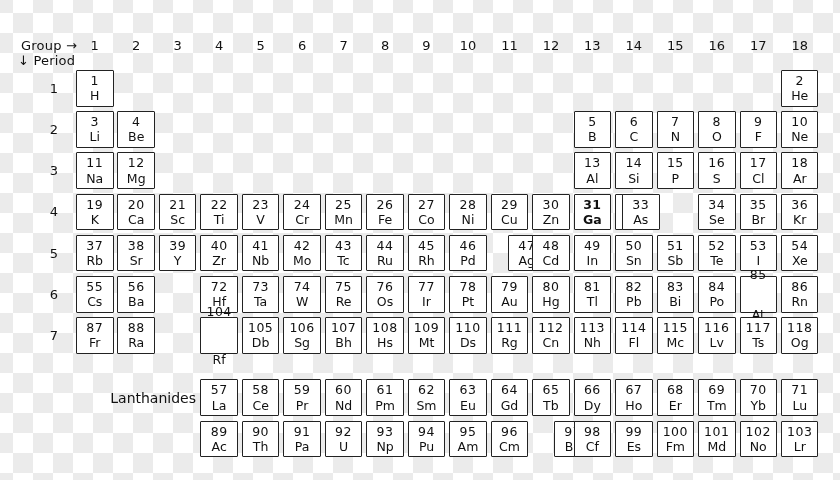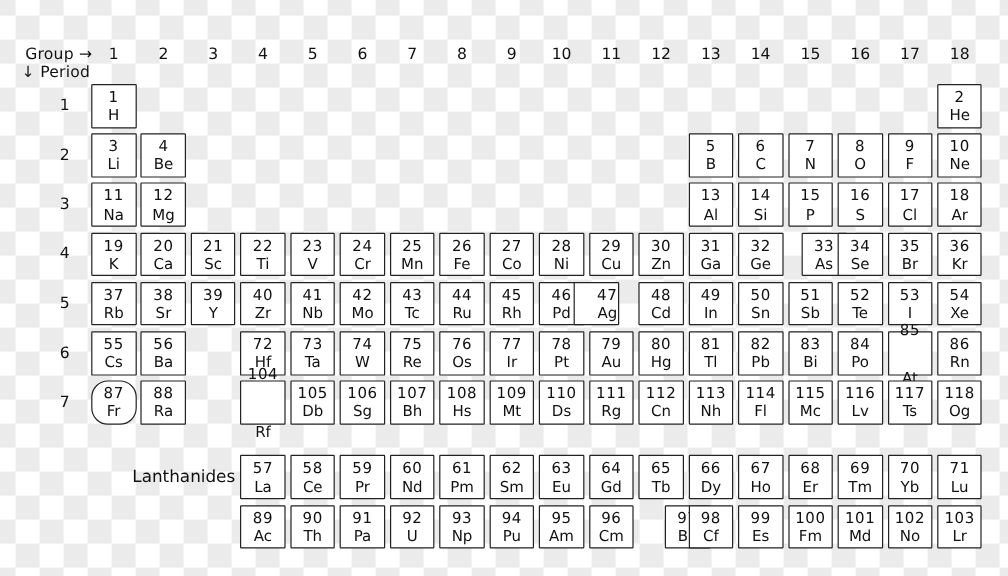--- a/index.html
+++ b/index.html
@@ -192,29 +192,29 @@
         <div class="sym">Ni</div>
       </div>
       <div class="cell" style="left: 490.7px; top: 193.6px;">
         <div class="num">29</div>
         <div class="sym">Cu</div>
       </div>
       <div class="cell" style="left: 532.17px; top: 193.6px;">
         <div class="num">30</div>
         <div class="sym">Zn</div>
       </div>
-      <div class="cell" style="left: 573.64px; top: 193.6px;">
+      <div class="cell" style="left: 573.64px; top: 193.6px; font-weight: bold;">
         <div class="num">31</div>
         <div class="sym">Ga</div>
       </div>
       <div class="cell" style="left: 615.11px; top: 193.6px;">
         <div class="num">32</div>
         <div class="sym">Ge</div>
       </div>
-      <div class="cell" style="left: 668px; top: 193.6px;">
+      <div class="cell" style="left: 622px; top: 193.6px;">
         <div class="num">33</div>
         <div class="sym">As</div>
       </div>
       <div class="cell" style="left: 698.05px; top: 193.6px;">
         <div class="num">34</div>
         <div class="sym">Se</div>
       </div>
       <div class="cell" style="left: 739.52px; top: 193.6px;">
         <div class="num">35</div>
         <div class="sym">Br</div>
@@ -256,21 +256,21 @@
         <div class="sym">Ru</div>
       </div>
       <div class="cell" style="left: 407.76px; top: 234.8px;">
         <div class="num">45</div>
         <div class="sym">Rh</div>
       </div>
       <div class="cell" style="left: 449.23px; top: 234.8px;">
         <div class="num">46</div>
         <div class="sym">Pd</div>
       </div>
-      <div class="cell" style="left: 478px; top: 234.8px; align-items: flex-end;">
+      <div class="cell" style="left: 508px; top: 234.8px;">
         <div class="num">47</div>
         <div class="sym">Ag</div>
       </div>
       <div class="cell" style="left: 532.17px; top: 234.8px;">
         <div class="num">48</div>
         <div class="sym">Cd</div>
       </div>
       <div class="cell" style="left: 573.64px; top: 234.8px;">
         <div class="num">49</div>
         <div class="sym">In</div>
@@ -356,21 +356,21 @@
         <div class="sym">Po</div>
       </div>
       <div class="cell" style="left: 739.52px; top: 276px; gap: 25px;">
         <div class="num">85</div>
         <div class="sym">At</div>
       </div>
       <div class="cell" style="left: 780.99px; top: 276px;">
         <div class="num">86</div>
         <div class="sym">Rn</div>
       </div>
-      <div class="cell" style="left: 76px; top: 317.2px; border-radius: 14px;">
+      <div class="cell" style="left: 76px; top: 317.2px;">
         <div class="num">87</div>
         <div class="sym">Fr</div>
       </div>
       <div class="cell" style="left: 117.47px; top: 317.2px;">
         <div class="num">88</div>
         <div class="sym">Ra</div>
       </div>
       <div class="cell" style="left: 200.41px; top: 317.2px; gap: 33px;">
         <div class="num">104</div>
         <div class="sym">Rf</div>

